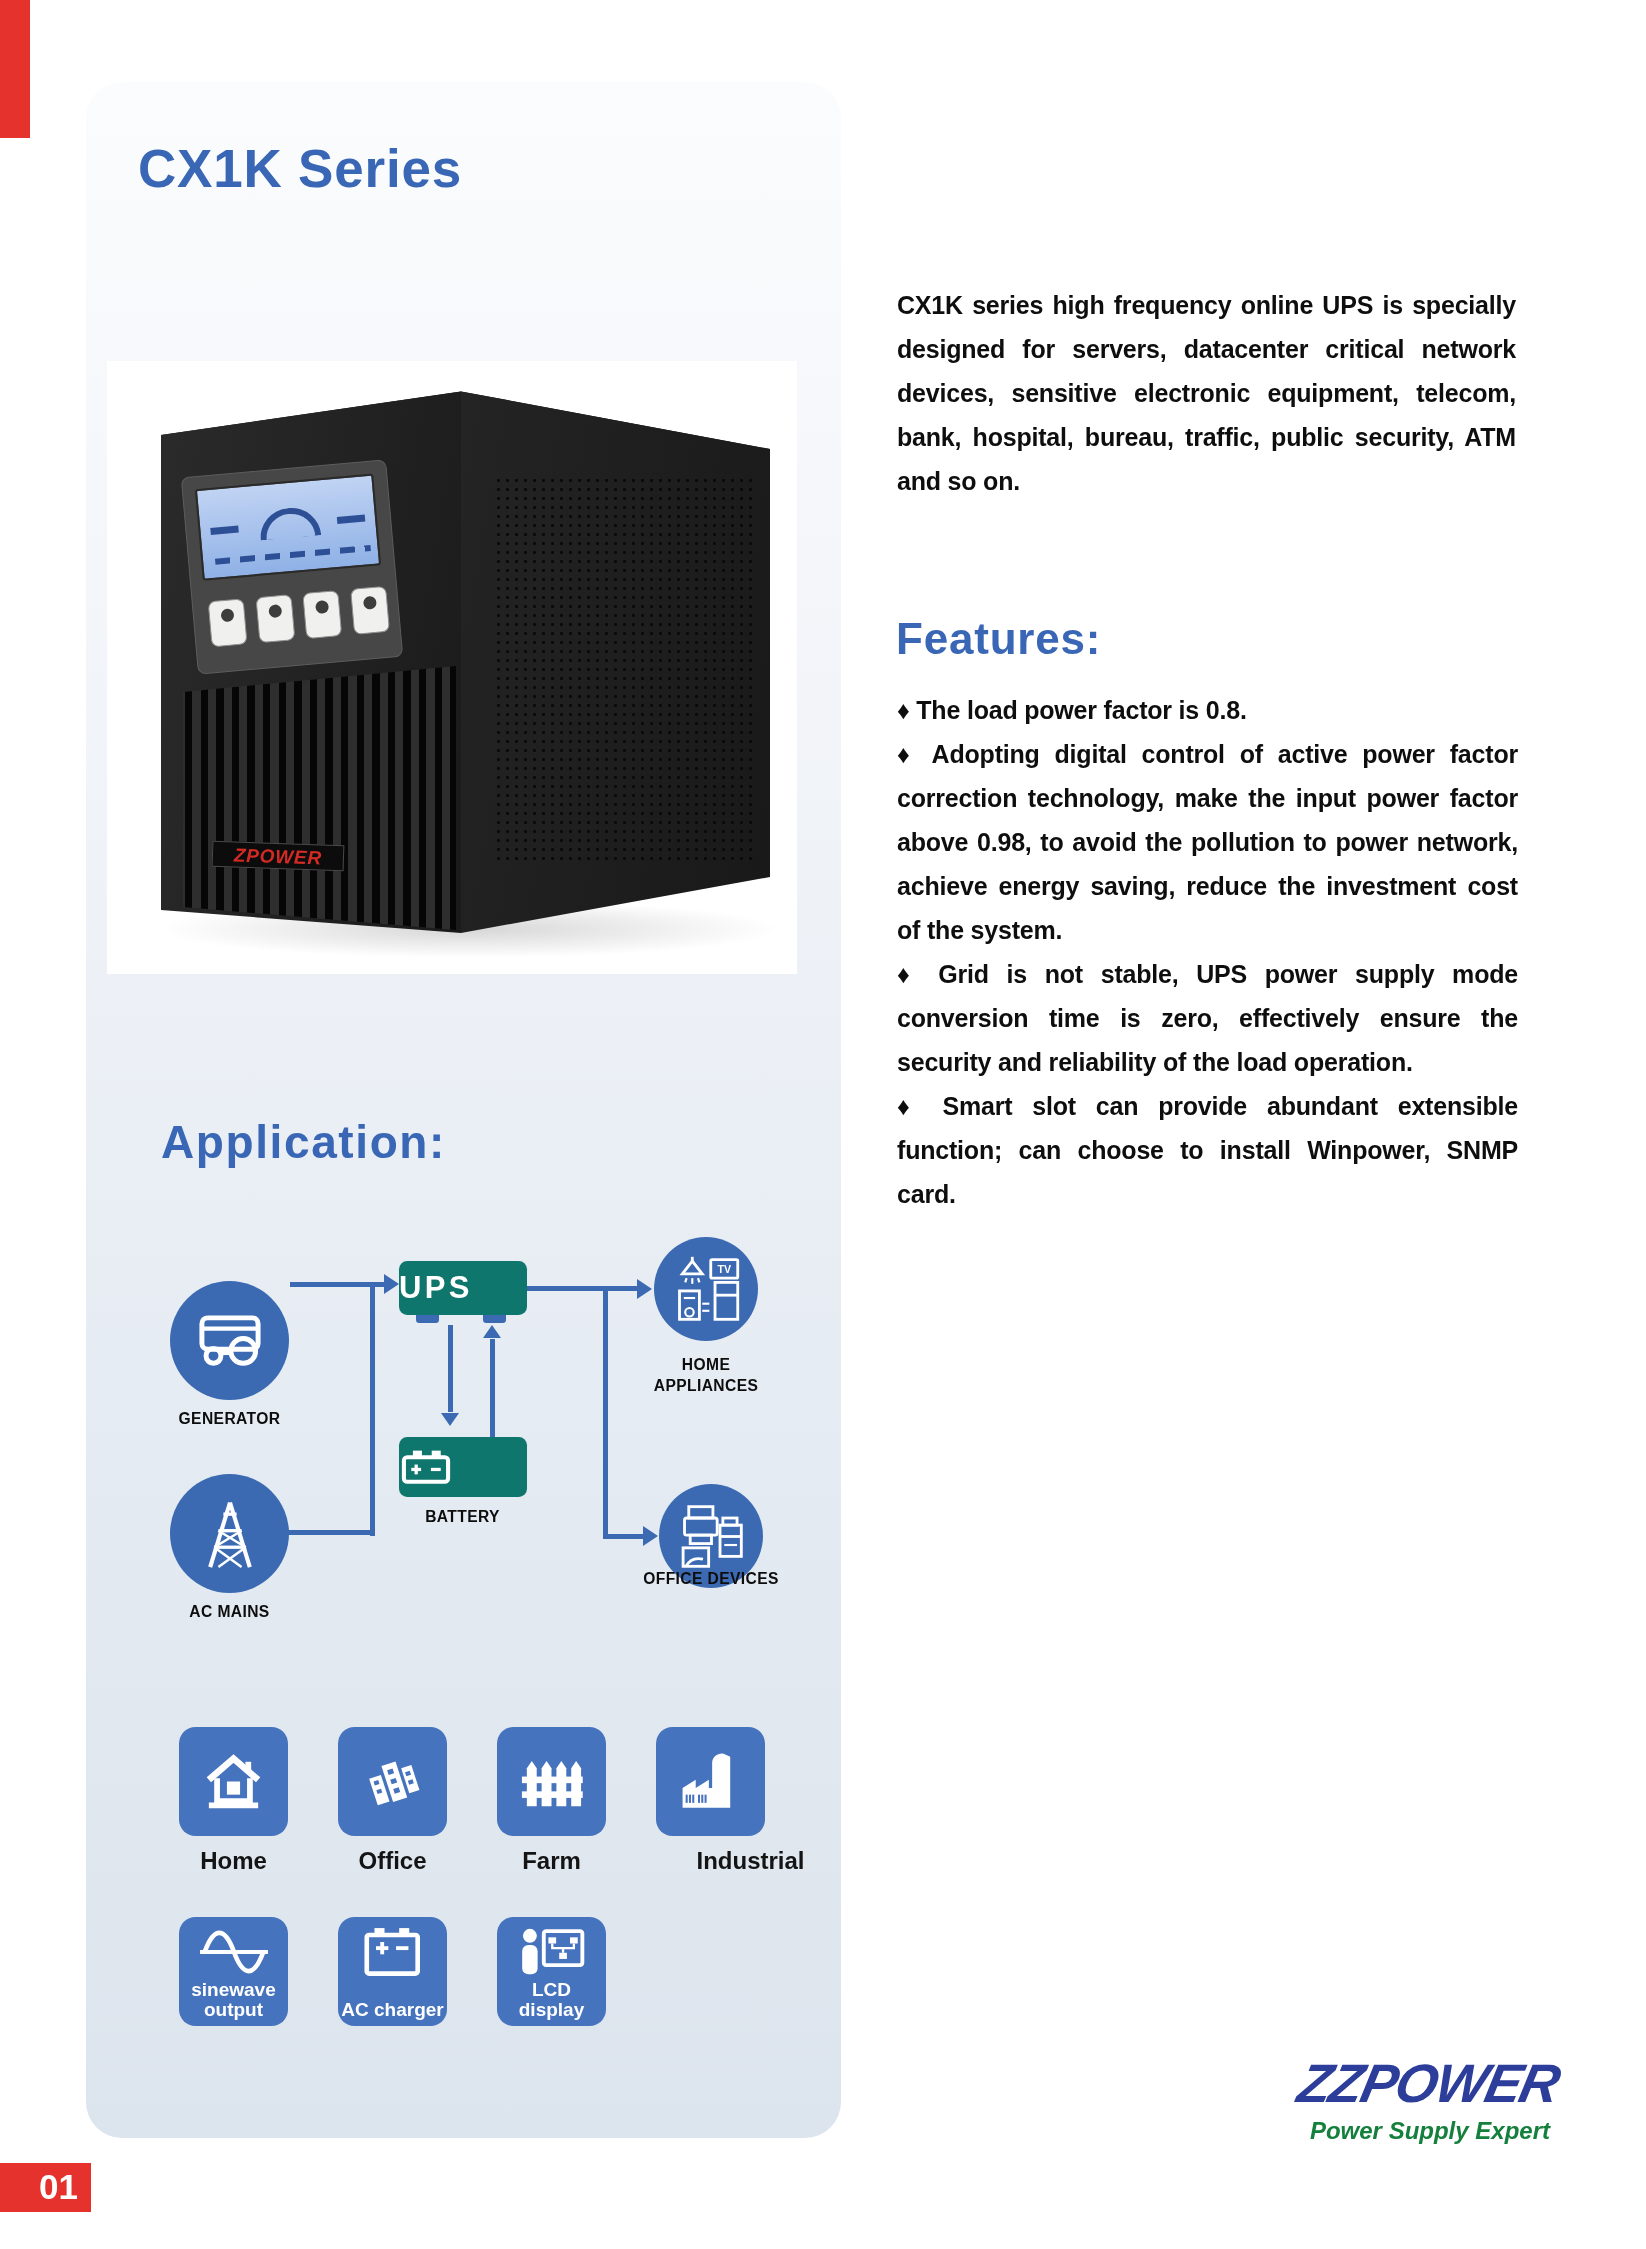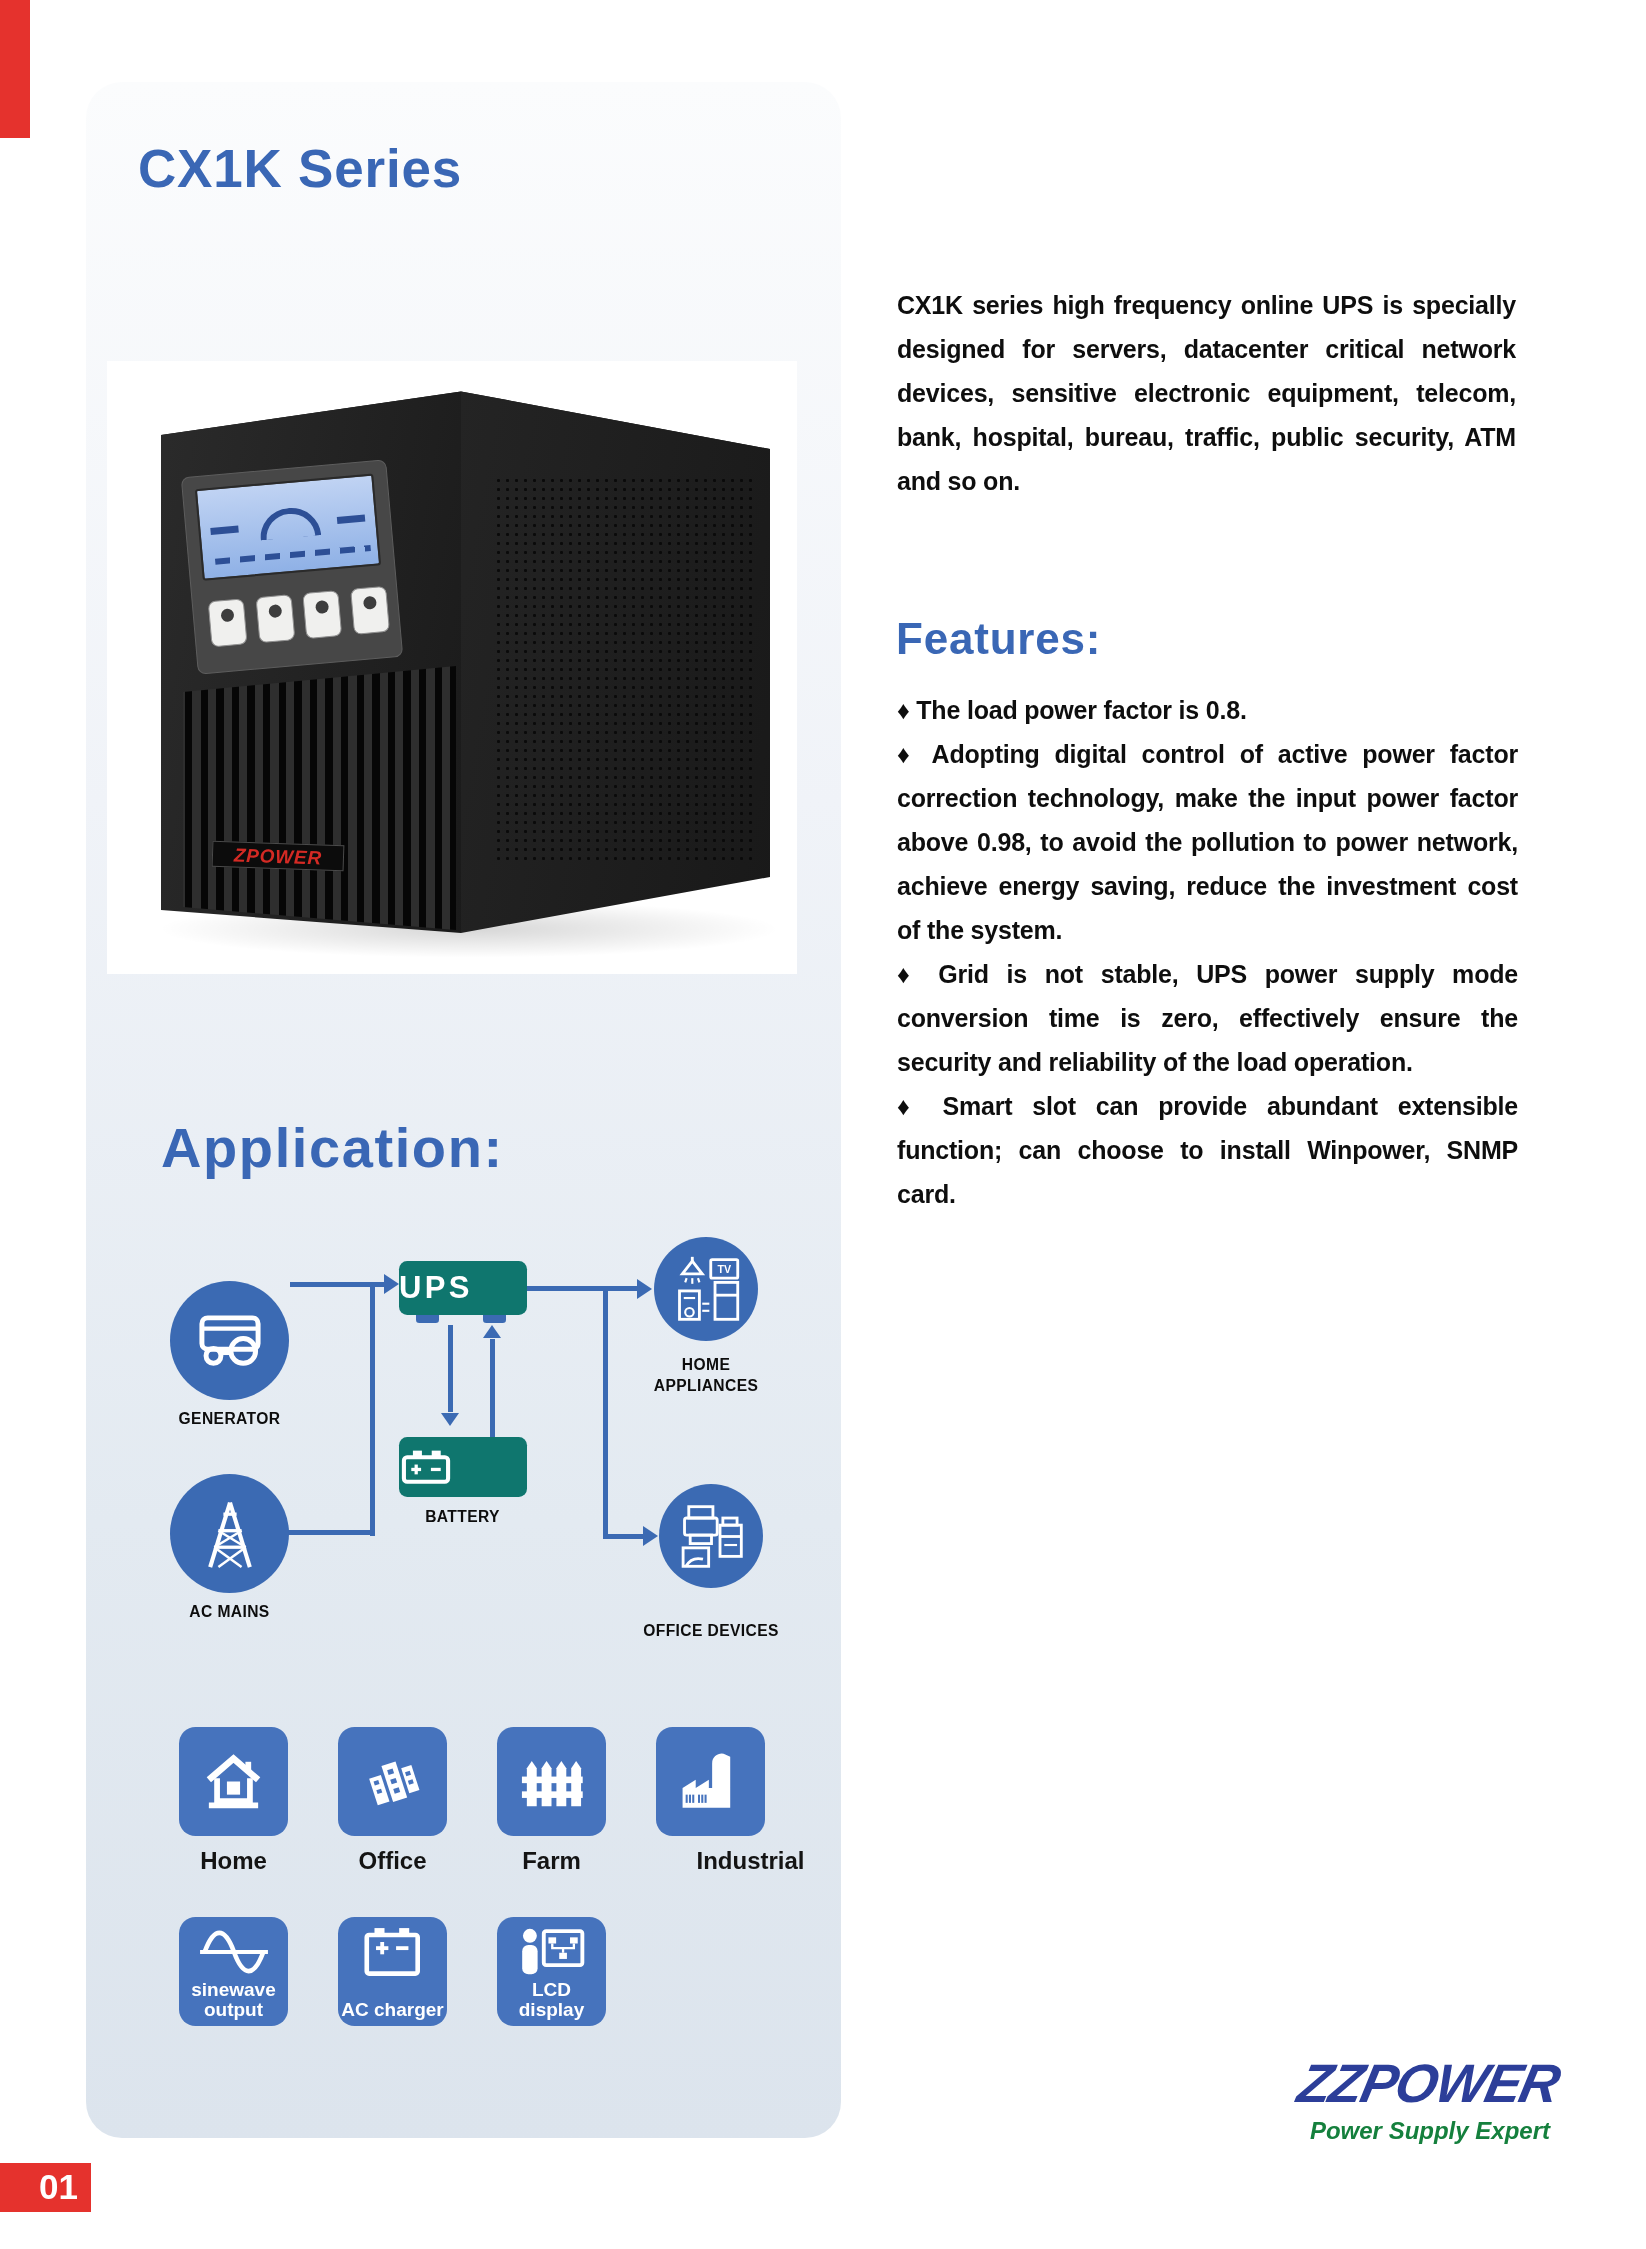--- a/index.html
+++ b/index.html
@@ -43,21 +43,21 @@
   .t-btn { position:absolute; top:125px; width:36px; height:46px; background:#f0f0ee; border:1.6px solid #909090; border-radius:7.4px; }
   .t-btn span { display:block; width:13px; height:13px; border-radius:50%; background:#3d3d3d; margin:8.2px auto 0; }
   #t-grille { position:absolute; left:0; top:0; width:690px; height:613px;
               clip-path:polygon(76px 331px,349px 305px,349px 569px,76px 546px);
               background:repeating-linear-gradient(90deg,#060606 0 7.4px,#2e2e2e 7.4px 15.6px); }
   #t-logo { position:absolute; left:105px; top:482px; width:132px; height:26px; background:#0c0c0c;
             border:0.8px solid #4a4a4a; color:#d42a24; font-style:italic; font-weight:bold; font-size:19px;
             text-align:center; line-height:25px; letter-spacing:0.8px; transform:rotate(2deg); }
 
   
-  #app-heading { left:161px; top:1115px; font-size:56px; font-weight:bold; color:#3a67b5; letter-spacing:1.6px; }
+  #app-heading { left:161px; top:1115px; font-size:46px; font-weight:bold; color:#3a67b5; letter-spacing:1.6px; }
   #intro { left:897px; top:283px; width:619px; font-size:25px; font-weight:bold; color:#0e0e0e;
            line-height:44px; text-align:justify; letter-spacing:-0.2px; }
   #features-heading { left:896px; top:614px; font-size:44px; font-weight:bold; color:#3a67b5; letter-spacing:0.8px; }
   #features-list { left:897px; top:688px; width:621px; }
   #features-list p { font-size:25px; font-weight:bold; color:#0e0e0e; line-height:44px;
                      text-align:justify; letter-spacing:-0.2px; }
 
   
   .dg-circle { position:absolute; border-radius:50%; background:#3b6ab3; display:flex; align-items:center; justify-content:center; }
   .dg-box { position:absolute; background:#0f766e; border-radius:8.2px; display:flex; align-items:center; justify-content:flex-start; }
@@ -216,21 +216,21 @@
     <line x1="62" y1="50" x2="92" y2="50" stroke="#fff" stroke-width="4"></line>
     <rect x="66" y="24" width="20" height="10" fill="none" stroke="#fff" stroke-width="4"></rect>
     <line x1="68" y1="62" x2="86" y2="62" stroke="#fff" stroke-width="3"></line>
   </svg>
 </div>
 
 <div class="dg-label" style="left:147px;top:1409px;width:165px;">GENERATOR</div>
 <div class="dg-label" style="left:147px;top:1602px;width:165px;">AC MAINS</div>
 <div class="dg-label" style="left:380px;top:1507px;width:165px;">BATTERY</div>
 <div class="dg-label" style="left:632px;top:1355px;width:148px;">HOME APPLIANCES</div>
-<div class="dg-label" style="left:637px;top:1621px;width:148px;">OFFICE DEVICES</div>
+<div class="dg-label" style="left:637px;top:1569px;width:148px;">OFFICE DEVICES</div>
 
 <div class="tile" style="left:179px;top:1727px;">
   <svg width="69" height="69" viewBox="0 0 84 84">
     <path d="M12,40 L42,14 L72,40" fill="none" stroke="#fff" stroke-width="8"></path>
     <line x1="60" y1="18" x2="60" y2="28" stroke="#fff" stroke-width="7"></line>
     <path d="M22,38 V66 H62 V38" fill="none" stroke="#fff" stroke-width="7"></path>
     <rect x="34" y="42" width="16" height="16" fill="#fff"></rect>
     <line x1="12" y1="71" x2="72" y2="71" stroke="#fff" stroke-width="7"></line>
   </svg>
 </div>

